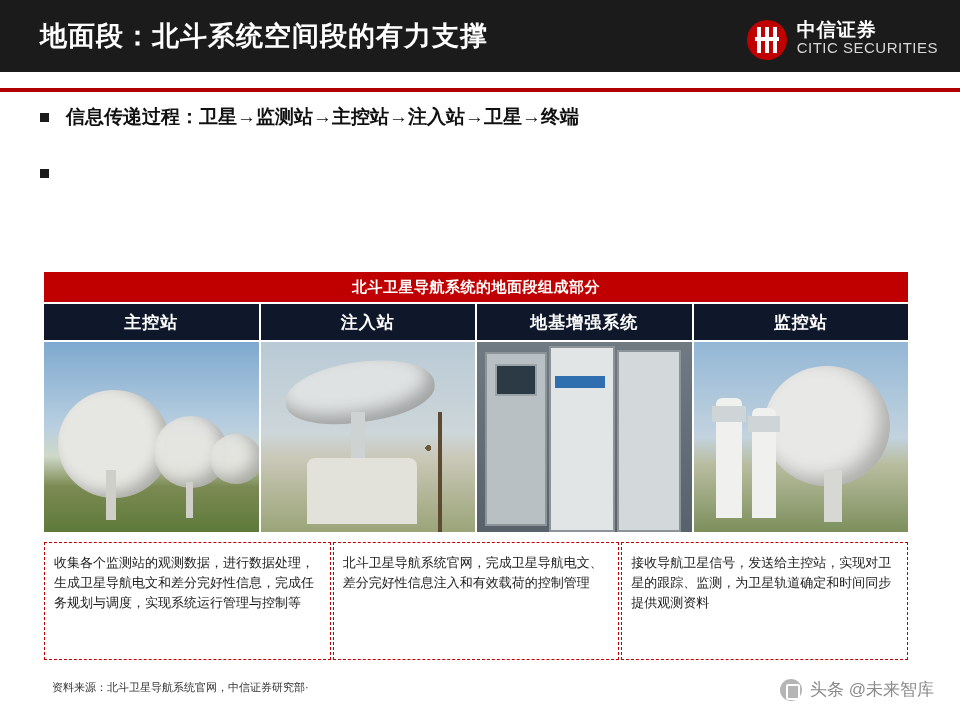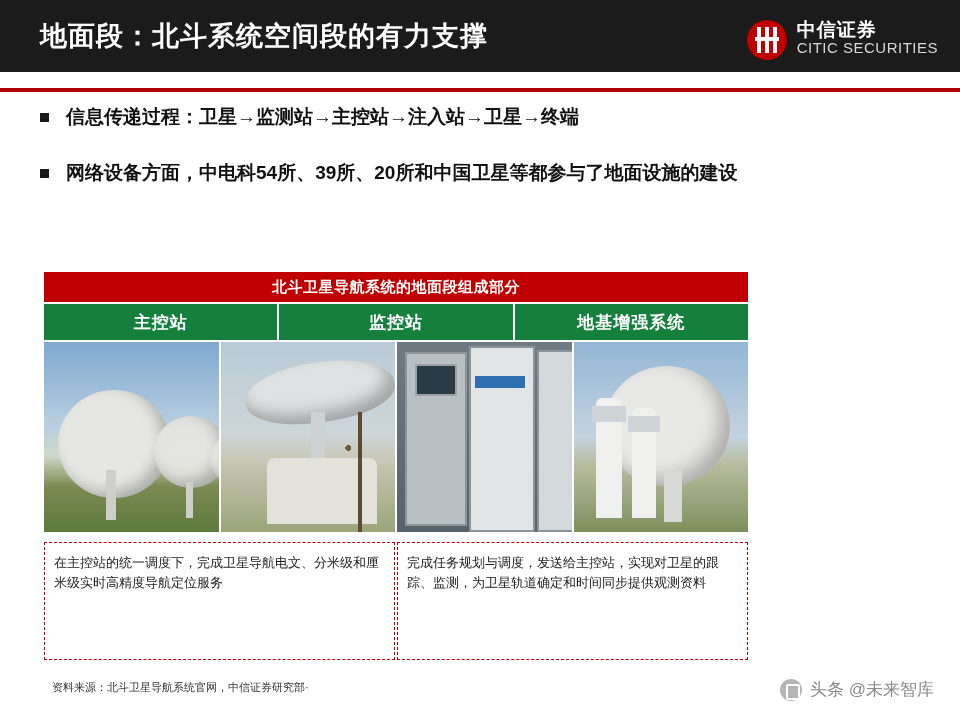--- a/index.html
+++ b/index.html
@@ -111,42 +111,42 @@
     font-size: 19px;
     font-weight: bold;
     color: #111111;
     line-height: 1.35;
   }
   
   .table {
     position: absolute;
     left: 44px;
     top: 272px;
-    width: 704px;
+    width: 864px;
   }
   .table-title {
     height: 30px;
     background: #c00000;
     color: #ffffff;
     font-size: 15px;
     font-weight: bold;
     display: flex;
     align-items: center;
     justify-content: center;
     letter-spacing: 0.5px;
   }
   .col-head-row {
     display: flex;
     gap: 2px;
     margin-top: 2px;
   }
   .col-head {
     flex: 1 1 0;
     height: 36px;
-    background: #15803d;
+    background: #0f172a;
     color: #ffffff;
     font-size: 17px;
     font-weight: bold;
     display: flex;
     align-items: center;
     justify-content: center;
     letter-spacing: 1px;
   }
   .photo-row {
     display: flex;
@@ -344,32 +344,32 @@
   </div>
   <div class="header-underline"></div>
 
   <div class="bullets">
     <div class="bullet-row">
       <span class="bullet-square"></span>
       <span class="bullet-text">信息传递过程：卫星→监测站→主控站→注入站→卫星→终端</span>
     </div>
     <div class="bullet-row">
       <span class="bullet-square"></span>
-      <span class="bullet-text">网络设备方面，中电科54所、39所、20所和中国卫星等都参与了地面设施的建设</span>
     </div>
   </div>
 
   <div class="table">
 
     <div class="table-title">北斗卫星导航系统的地面段组成部分</div>
 
     <div class="col-head-row">
       <div class="col-head">主控站</div>
+      <div class="col-head">注入站</div>
+      <div class="col-head">地基增强系统</div>
       <div class="col-head">监控站</div>
-      <div class="col-head">地基增强系统</div>
     </div>
 
     <div class="photo-row">
       <div class="photo ph1">
         <div class="dish-a"></div>
         <div class="dish-b"></div>
         <div class="dish-c"></div>
         <div class="pole"></div>
         <div class="pole2"></div>
       </div>
@@ -388,22 +388,23 @@
       </div>
       <div class="photo ph4">
         <div class="dish"></div>
         <div class="dstand"></div>
         <div class="tower1"></div>
         <div class="tower2"></div>
       </div>
     </div>
 
     <div class="caption-row">
-      <div class="caption">在主控站的统一调度下，完成卫星导航电文、分米级和厘米级实时高精度导航定位服务</div>
-      <div class="caption">完成任务规划与调度，发送给主控站，实现对卫星的跟踪、监测，为卫星轨道确定和时间同步提供观测资料</div>
+      <div class="caption">收集各个监测站的观测数据，进行数据处理，生成卫星导航电文和差分完好性信息，完成任务规划与调度，实现系统运行管理与控制等</div>
+      <div class="caption">北斗卫星导航系统官网，完成卫星导航电文、差分完好性信息注入和有效载荷的控制管理</div>
+      <div class="caption">接收导航卫星信号，发送给主控站，实现对卫星的跟踪、监测，为卫星轨道确定和时间同步提供观测资料</div>
     </div>
 
   </div>
 
   <div class="source">资料来源：北斗卫星导航系统官网，中信证券研究部·</div>
   <div class="watermark">
     <span class="wm-icon"></span>
     <span>头条 @未来智库</span>
   </div>
 

